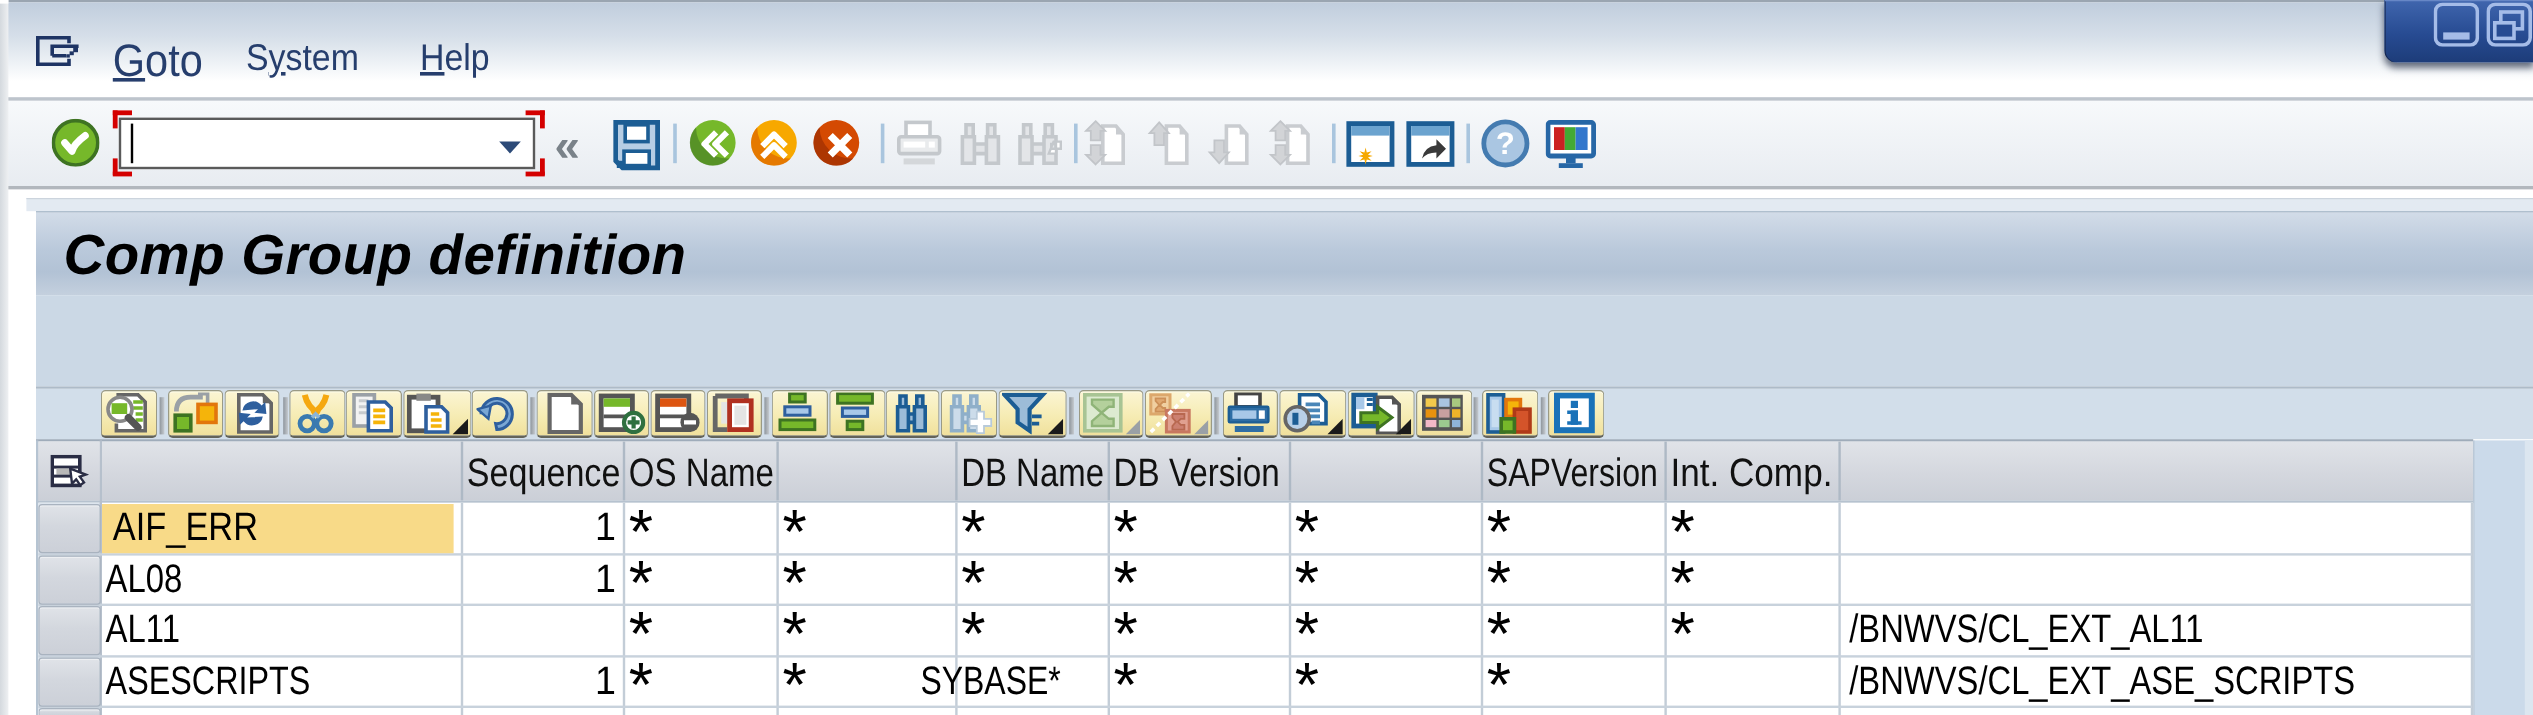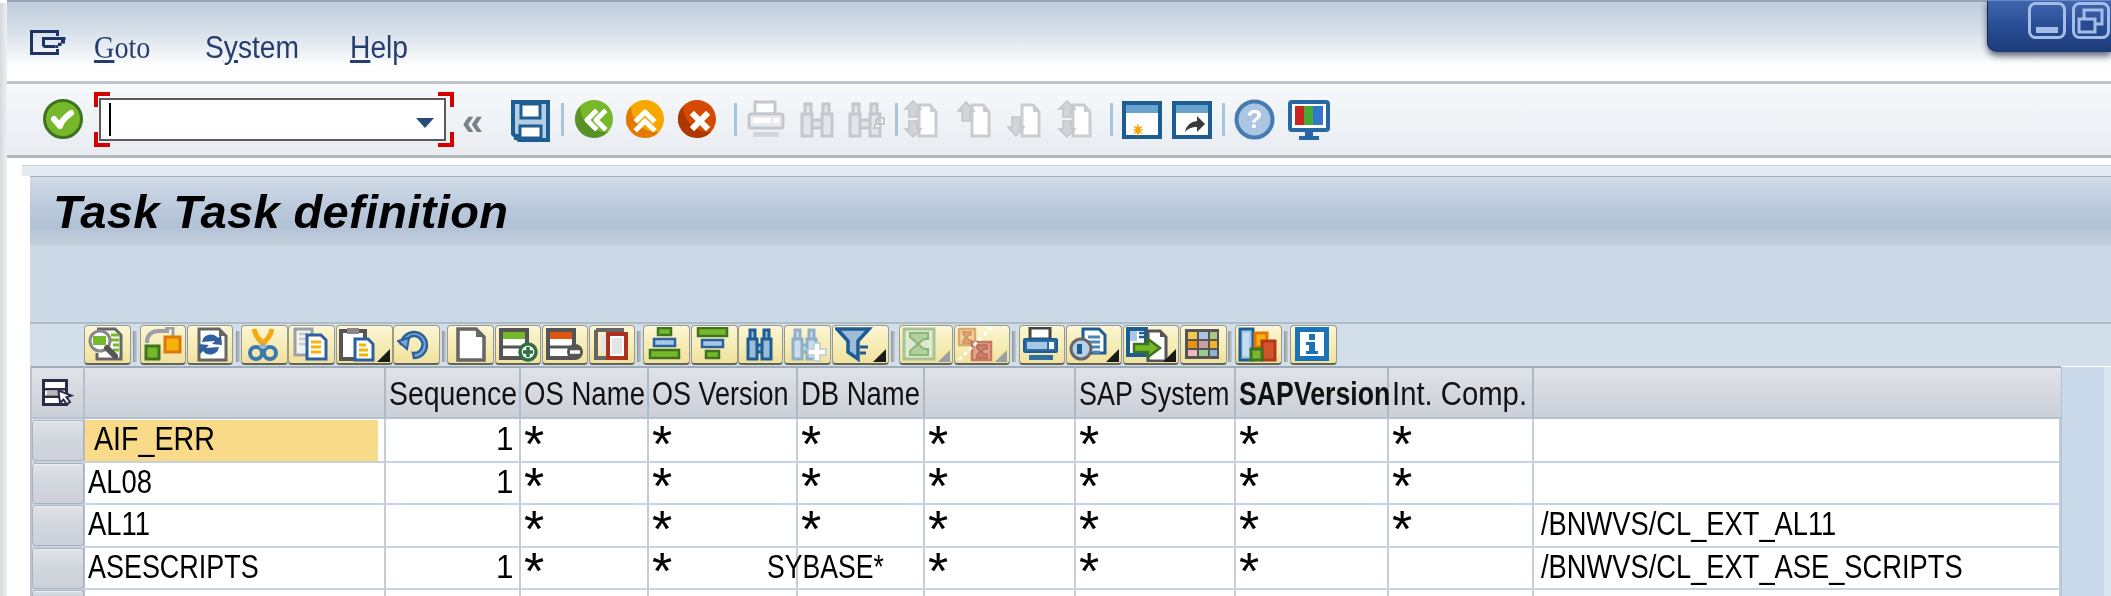--- a/index.html
+++ b/index.html
@@ -22,21 +22,21 @@
   border:1px solid #9a9a85;border-bottom:2px solid #63635a;border-radius:4px;box-shadow:inset 0 1px 0 #fefbe8;}
 </style>
 </head>
 <body>
 <div id="page">
 
   <div class="abs" style="left:0;top:0;width:2111px;height:2px;background:#9aa5b1;"></div>
   <div class="abs" style="left:0;top:2px;width:2111px;height:82px;
      background:linear-gradient(#c0cddd 0%,#d6dfe9 35%,#eef2f6 62%,#ffffff 80%);"></div>
 
-  <div class="abs" style="left:94px;top:31.5px;font-size:31px;color:#263e6d;line-height:1;font-family:Liberation Serif, serif;"><span class="mtx"><span style="text-decoration:underline;">G</span>oto</span></div>
+  <div class="abs" style="left:94px;top:31.5px;font-size:38px;color:#263e6d;line-height:1;"><span class="mtx"><span style="text-decoration:underline;">G</span>oto</span></div>
   <div class="abs" style="left:205px;top:31.5px;font-size:31px;color:#263e6d;line-height:1;"><span class="mtx">S<span style="text-decoration:underline;">y</span>stem</span></div>
   <div class="abs" style="left:350px;top:31.5px;font-size:31px;color:#263e6d;line-height:1;"><span class="mtx"><span style="text-decoration:underline;">H</span>elp</span></div>
 
   <svg class="abs" style="left:29px;top:29px" width="38" height="28" viewBox="0 0 38 28">
     <path d="M28.5 7 V2.5 H2.5 V24.5 H28.5 V20" fill="none" stroke="#1e3464" stroke-width="3"></path>
     <path d="M14.5 17.5 V9.5 H36.5" fill="none" stroke="#1e3464" stroke-width="3"></path>
     <path d="M14.5 17.5 H26" fill="none" stroke="#1e3464" stroke-width="3"></path>
     <rect x="32" y="11" width="4" height="3.5" fill="#1e3464"></rect>
     <rect x="29" y="13.8" width="3.5" height="3.2" fill="#1e3464"></rect>
     <rect x="26.2" y="16.2" width="3" height="2.8" fill="#1e3464"></rect>
@@ -184,21 +184,21 @@
     <rect x="12" y="8" width="18" height="14" fill="none" stroke="#a5bce8" stroke-width="3"></rect>
     <rect x="7" y="17" width="16" height="13" fill="#274b92" stroke="#a5bce8" stroke-width="3"></rect>
   </svg>
 
   <div class="abs" style="left:0;top:158px;width:2111px;height:7px;background:#ffffff;"></div>
   <div class="abs" style="left:22px;top:165px;width:2089px;height:11px;background:#e3eaf2;border-top:1px solid #ccd4dd;box-sizing:border-box;"></div>
 
   <div class="abs" style="left:30px;top:176px;width:2081px;height:70px;
      background:linear-gradient(#d2dce8 0%,#bac9db 45%,#b2c2d5 72%,#c4d0de 100%);
      border-top:1px solid #9db0c3;box-sizing:border-box;"></div>
-  <div class="abs" style="left:53px;top:188px;font-size:47px;font-weight:bold;font-style:italic;color:#000;line-height:1;letter-spacing:.35px;">Task Task definition</div>
+  <div class="abs" style="left:53px;top:188px;font-size:47px;font-weight:bold;font-style:italic;color:#000;line-height:1;letter-spacing:.35px;">Comp Group definition</div>
 
   <div class="abs" style="left:30px;top:246px;width:2081px;height:76px;background:#cbd8e5;"></div>
 
   <div class="abs" style="left:30px;top:322px;width:2081px;height:2px;background:#aebbc8;"></div>
   <div class="abs" style="left:30px;top:324px;width:2081px;height:42px;background:#d2deea;"></div>
 
   <div id="alv-icons">
 
   <div class="btn" style="left:84px;width:45px;">
     <svg width="41" height="35" viewBox="0 0 41 35" style="margin:1px 0 0 2px">
@@ -493,24 +493,23 @@
     <rect x="3" y="9" width="20" height="2.5" fill="#2a2d45"></rect>
     <rect x="5" y="11.5" width="13" height="5" fill="#b8b8b8"></rect>
     <rect x="3" y="16.5" width="20" height="2.5" fill="#2a2d45"></rect>
     <path d="M16.5 11.5 L29.5 16.5 L24.5 18.2 L28 23 L24.8 25.3 L21.5 20.5 L18 24 Z" fill="#fff" stroke="#2a2d45" stroke-width="2"></path>
   </svg>
 
   <div class="abs" style="left:85px;top:420px;width:293px;height:40.5px;background:#f8da88;"></div>
 
   <div class="hdr" style="left:389px;top:377px;"><span class="tx" style="transform:scaleX(.861)">Sequence</span></div>
   <div class="hdr" style="left:524px;top:377px;"><span class="tx" style="transform:scaleX(.835)">OS Name</span></div>
-  <div class="hdr" style="left:652px;top:377px;"><span class="tx" style="transform:scaleX(.818)">OS Version</span></div>
   <div class="hdr" style="left:801px;top:377px;"><span class="tx" style="transform:scaleX(.832)">DB Name</span></div>
-  <div class="hdr" style="left:1079px;top:377px;"><span class="tx" style="transform:scaleX(.815)">SAP System</span></div>
-  <div class="hdr" style="left:1239px;top:377px;font-weight:bold;"><span class="tx" style="transform:scaleX(.809)">SAPVersion</span></div>
+  <div class="hdr" style="left:928px;top:377px;"><span class="tx" style="transform:scaleX(.839)">DB Version</span></div>
+  <div class="hdr" style="left:1239px;top:377px;"><span class="tx" style="transform:scaleX(.809)">SAPVersion</span></div>
   <div class="hdr" style="left:1392px;top:377px;"><span class="tx" style="transform:scaleX(.887)">Int. Comp.</span></div>
 
   <div class="cell" style="left:94px;top:422px;"><span class="tx" style="transform:scaleX(.868)">AIF_ERR</span></div>
   <div class="cell" style="right:1598px;top:422px;"><span class="txr">1</span></div>
   <div class="cell ast" style="left:524px;top:417.5px;">*</div>
   <div class="cell ast" style="left:652px;top:417.5px;">*</div>
   <div class="cell ast" style="left:801px;top:417.5px;">*</div>
   <div class="cell ast" style="left:928px;top:417.5px;">*</div>
   <div class="cell ast" style="left:1079px;top:417.5px;">*</div>
   <div class="cell ast" style="left:1239px;top:417.5px;">*</div>

